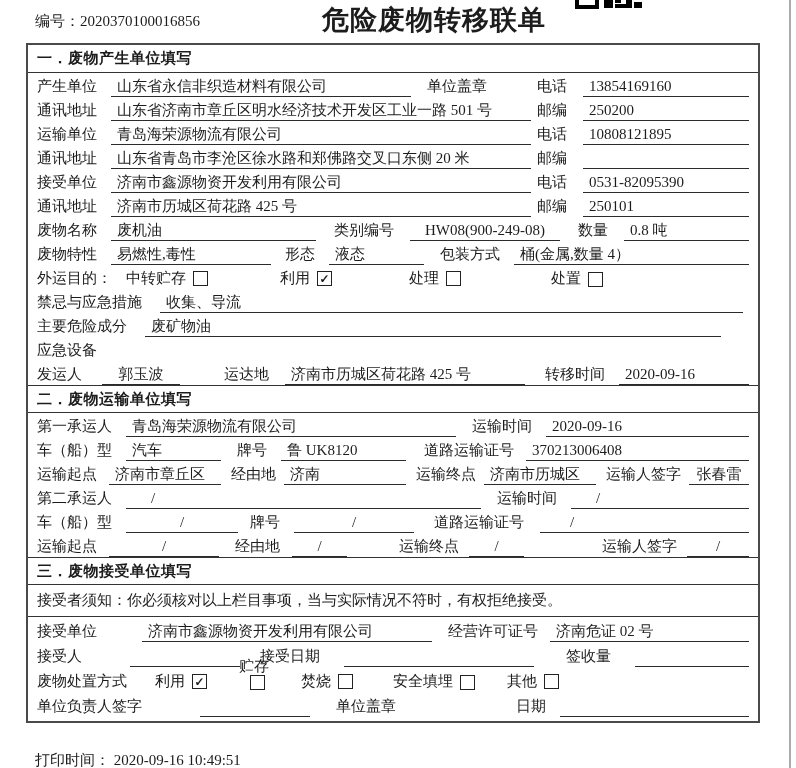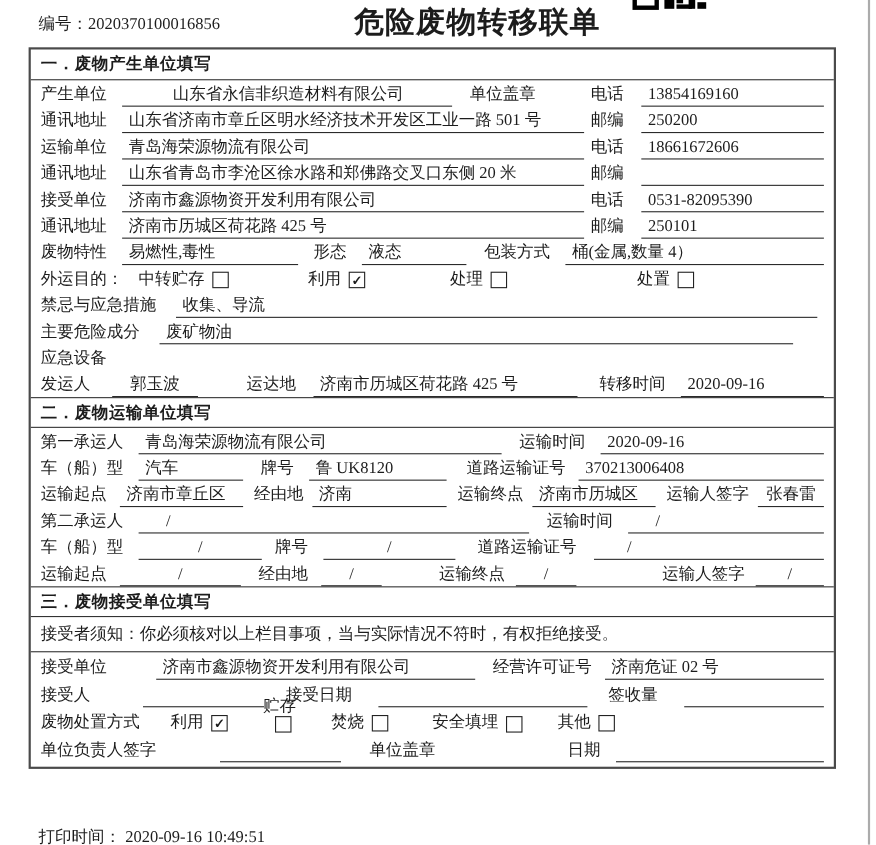--- a/index.html
+++ b/index.html
@@ -53,21 +53,21 @@
   <rect x="60" y="2" width="8" height="6" fill="#000"></rect>
 </svg>
 
 <div class="table">
     <div class="shead">
       <span>一．废物产生单位填写</span>
     </div>
     <div class="frow s0">
       <span class="rleft">
         <span class="lb" style="margin-right: 14px;">产生单位</span>
-        <span class="fd" style="width: 300px; text-align: center;">山东省永信非织造材料有限公司</span>
+        <span class="fd" style="width: 300px;">山东省永信非织造材料有限公司</span>
         <span class="lb" style="margin-left: 16px;">单位盖章</span>
       </span>
       <span class="rright">
         <span class="lb" style="margin-right: 16px;">电话</span>
         <span class="fd gr">13854169160</span>
       </span>
     </div>
     <div class="frow s0">
       <span class="rleft">
         <span class="lb" style="margin-right: 14px;">通讯地址</span>
@@ -78,21 +78,21 @@
         <span class="fd gr">250200</span>
       </span>
     </div>
     <div class="frow s0">
       <span class="rleft">
         <span class="lb" style="margin-right: 14px;">运输单位</span>
         <span class="fd gr" style="margin-right: 6px;">青岛海荣源物流有限公司</span>
       </span>
       <span class="rright">
         <span class="lb" style="margin-right: 16px;">电话</span>
-        <span class="fd gr">18661672606</span>
+        <span class="fd gr">10808121895</span>
       </span>
     </div>
     <div class="frow s0">
       <span class="rleft">
         <span class="lb" style="margin-right: 14px;">通讯地址</span>
         <span class="fd gr" style="margin-right: 6px;">山东省青岛市李沧区徐水路和郑佛路交叉口东侧 20 米</span>
       </span>
       <span class="rright">
         <span class="lb" style="margin-right: 16px;">邮编</span>
         <span class="fd gr"></span>
@@ -109,20 +109,30 @@
       </span>
     </div>
     <div class="frow s0">
       <span class="rleft">
         <span class="lb" style="margin-right: 14px;">通讯地址</span>
         <span class="fd gr" style="margin-right: 6px;">济南市历城区荷花路 425 号</span>
       </span>
       <span class="rright">
         <span class="lb" style="margin-right: 16px;">邮编</span>
         <span class="fd gr">250101</span>
+      </span>
+    </div>
+    <div class="frow s0">
+      <span class="rleft">
+        <span class="lb" style="margin-right: 14px;">废物名称</span>
+        <span class="fd" style="width: 205px;">废机油</span>
+        <span class="lb" style="margin-left: 18px; margin-right: 16px;">类别编号</span>
+        <span class="fd ctr" style="width: 150px;">HW08(900-249-08)</span>
+        <span class="lb" style="margin-left: 18px; margin-right: 16px;">数量</span>
+        <span class="fd gr">0.8 吨</span>
       </span>
     </div>
     <div class="frow s0">
       <span class="rleft">
         <span class="lb" style="margin-right: 14px;">废物特性</span>
         <span class="fd" style="width: 160px;">易燃性,毒性</span>
         <span class="lb" style="margin-left: 14px; margin-right: 14px; text-align: center;">形态</span>
         <span class="fd" style="width: 95px;">液态</span>
         <span class="lb" style="margin-left: 16px; margin-right: 14px;">包装方式</span>
         <span class="fd gr">桶(金属,数量 4）</span>
@@ -136,21 +146,21 @@
           <span class="cbx"></span>
         </span>
         <span class="cbw" style="margin-left: 72px;">
           <span class="cbl">利用</span>
           <span class="cbx">✓</span>
         </span>
         <span class="cbw" style="margin-left: 77px;">
           <span class="cbl">处理</span>
           <span class="cbx"></span>
         </span>
-        <span class="cbw" style="margin-left: 118px;">
+        <span class="cbw" style="margin-left: 90px; align-items: flex-end;">
           <span class="cbl">处置</span>
           <span class="cbx"></span>
         </span>
       </span>
     </div>
     <div class="frow s0">
       <span class="rleft">
         <span class="lb" style="margin-right: 18px;">禁忌与应急措施</span>
         <span class="fd gr" style="margin-right: 6px;">收集、导流</span>
       </span>
@@ -252,21 +262,21 @@
         <span class="lb" style="margin-left: 16px; margin-right: 12px;">经营许可证号</span>
         <span class="fd gr">济南危证 02 号</span>
       </span>
     </div>
     <div class="frow s2">
       <span class="rleft">
         <span class="lb" style="margin-right: 48px;">接受人</span>
         <span class="fd" style="width: 110px;"></span>
         <span class="lb" style="margin-left: 20px; margin-right: 24px;">接受日期</span>
         <span class="fd" style="width: 190px;"></span>
-        <span class="lb" style="margin-left: 19px; margin-right: 24px;">签收量</span>
+        <span class="lb" style="margin-left: 32px; margin-right: 24px;">签收量</span>
         <span class="fd gr"></span>
       </span>
     </div>
     <div class="frow s2">
       <span class="rleft">
         <span class="lb" style="margin-right: 28px;">废物处置方式</span>
         <span class="cbw">
           <span class="cbl">利用</span>
           <span class="cbx">✓</span>
         </span>

